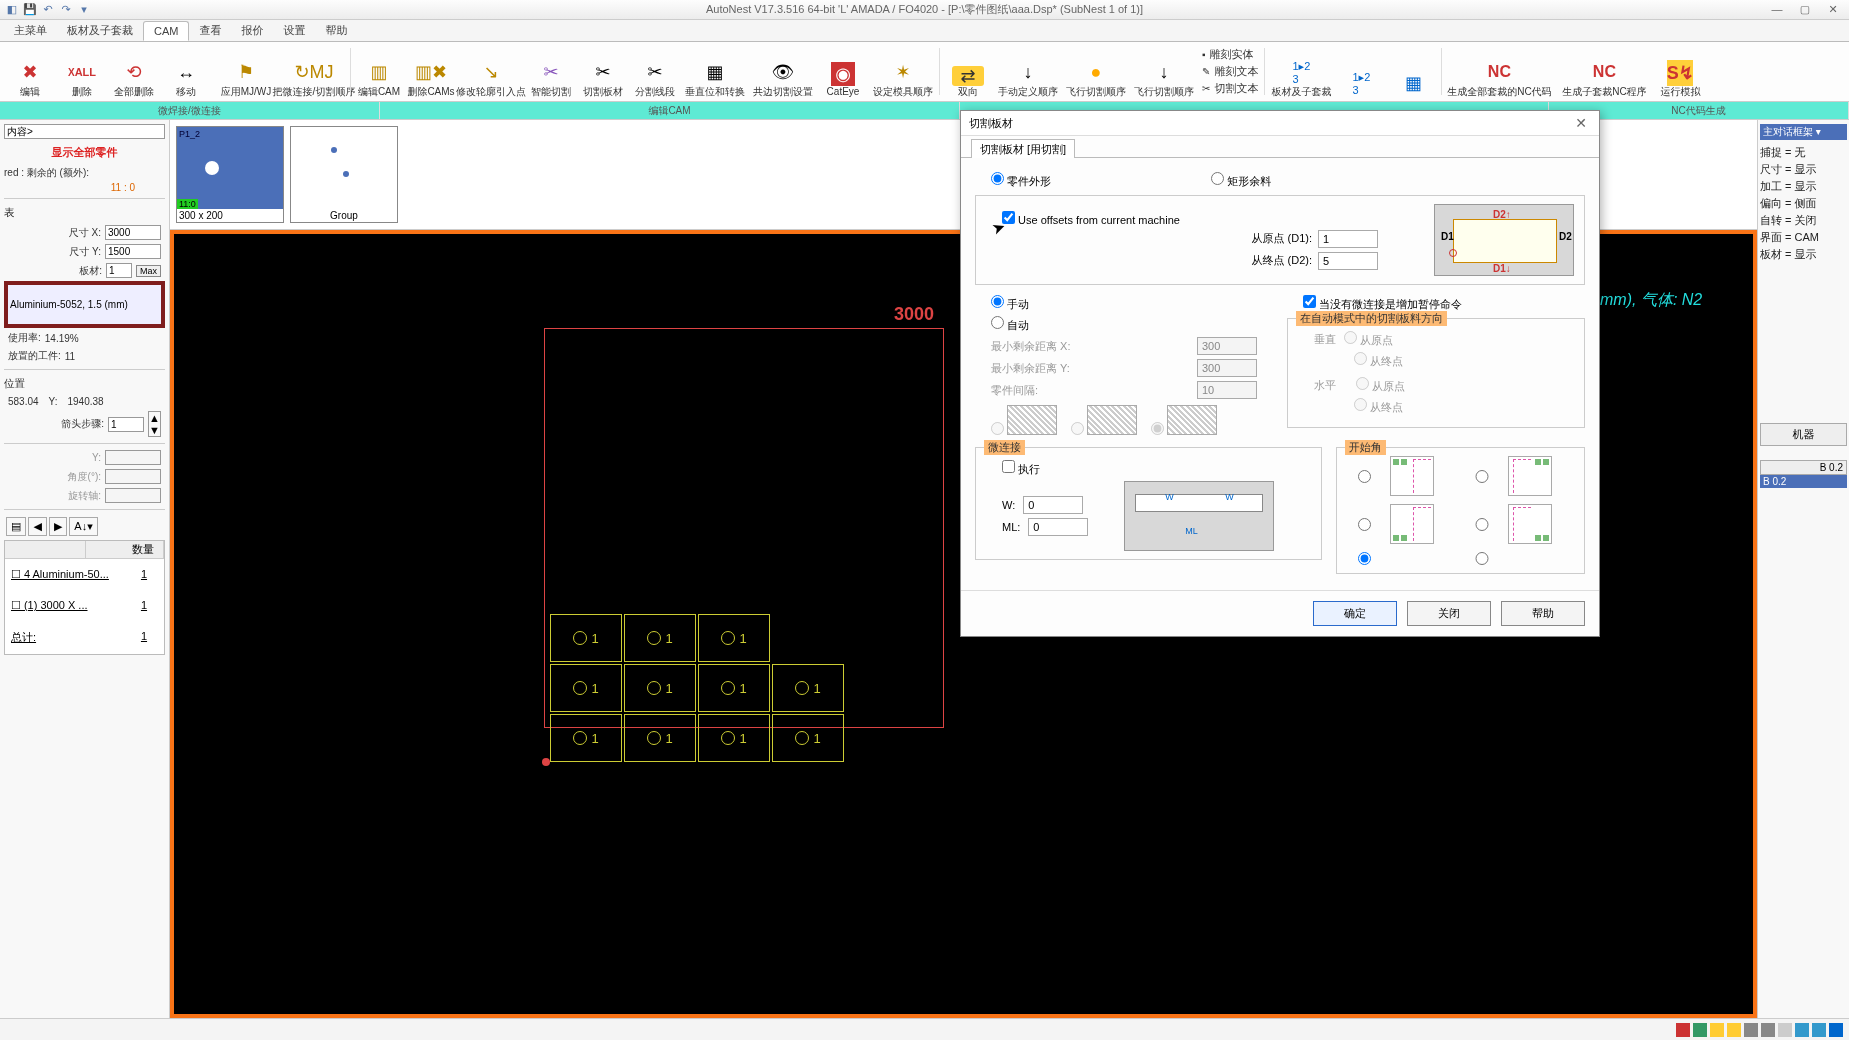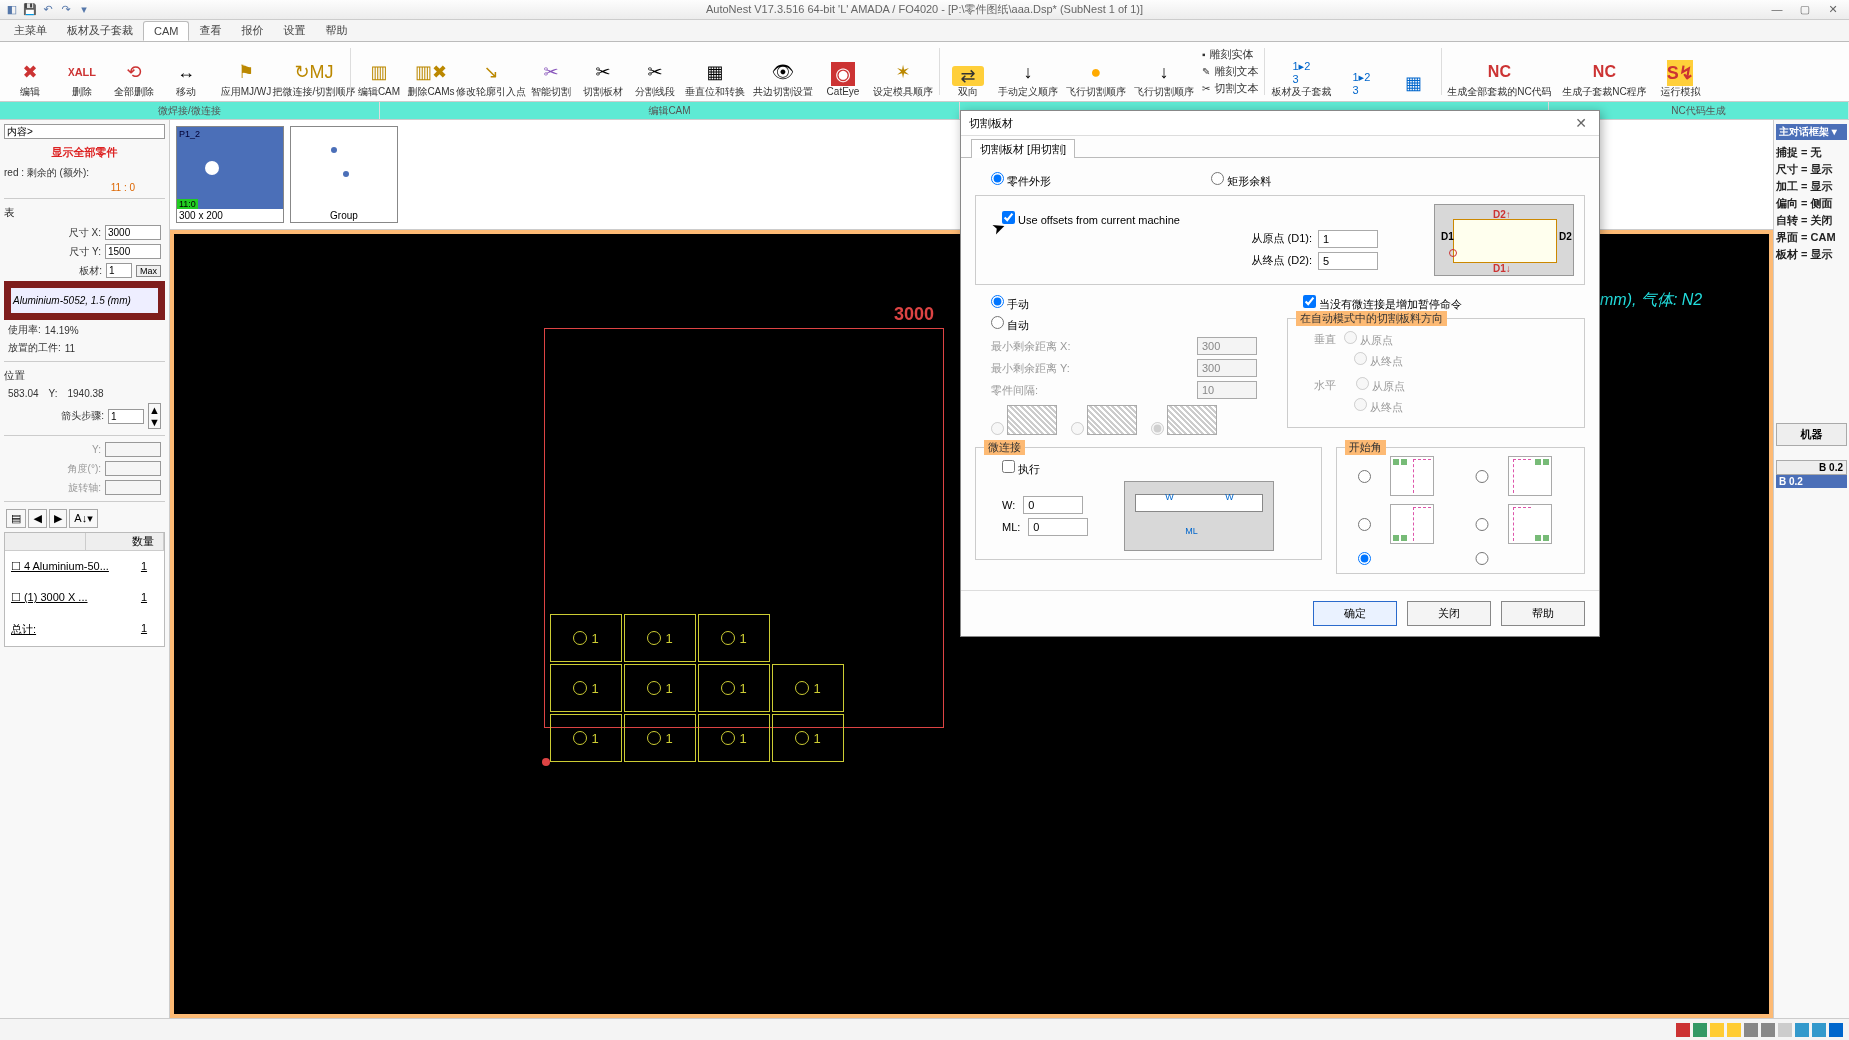--- a/index.html
+++ b/index.html
@@ -32,43 +32,43 @@
 .group-row { height:18px; background:#5eead4; border-bottom:1px solid #ccc; display:flex;}
 .group-row .grp{ text-align:center; font-size:10px; color:#555; border-right:1px solid #ddd; line-height:18px;}
 
 
 .main { position:absolute; top:120px; bottom:22px; left:0; right:0; display:flex;}
 .left-panel { width:170px; background:#f8f8f8; border-right:1px solid #ccc; padding:4px; overflow:hidden; display:flex; flex-direction:column; gap:2px;}
 .left-panel input[type=text]{ width:56px; border:1px solid #999; padding:1px 2px; font-size:10px;}
 .left-panel .row{ display:flex; align-items:center; gap:4px; justify-content:flex-end; padding:1px 4px;}
 .left-panel .lbl{ font-size:10px; color:#333;}
 .left-panel .red{ color:#d22; font-weight:bold; text-align:center; padding:4px;}
-.left-panel .bluebox{ border:7px solid #7f1d1d; background:#eef; padding:7px 2px; font-size:10px;font-style:italic;}
+.left-panel .bluebox{ border:4px solid #7f1d1d; background:#eef; padding:14px 2px; font-size:10px;}
 .left-panel .section-title{ font-size:10.5px; color:#222; padding:2px 0;}
 .left-panel .hr{ height:1px; background:#ccc; margin:3px 0;}
 
-.center { flex:1; background:#fdba74; position:relative; display:flex; flex-direction:column;}
+.center { flex:1; background:#f97316; position:relative; display:flex; flex-direction:column;}
 .thumbs { height:110px; background:#fff; border-bottom:1px solid #ccc; display:flex; gap:6px; padding:6px;}
 .thumb { border:1px solid #888; width:108px; display:flex; flex-direction:column;}
 .thumb .tcan{ flex:1; background:#4b6fb8; position:relative;}
 .thumb .tfoot{ font-size:10px; padding:1px 2px; background:#fff;}
 .thumb .tgreen{ background:#2c2; color:#000; font-size:9px; padding:0 2px; position:absolute; bottom:0; left:0;}
 .thumb .tlabel{ position:absolute; top:2px; left:2px; font-size:9px; color:#003;}
 .thumb2 .tcan{ background:#fff;}
 .thumb2 .dot{ width:6px;height:6px;background:#4b6fb8;border-radius:50%;position:absolute;}
 .thumb .whitedot{width:14px;height:14px;background:#fff;border-radius:50%;position:absolute;top:34px;left:28px;}
 
 .canvas { flex:1; background:#000; position:relative; margin:4px;}
 .canvas .dim{ position:absolute; color:#d44; font-size:18px; font-weight:bold;}
 .canvas .sheet{ position:absolute; border:1px solid #d44;}
 .canvas .part{ position:absolute; border:1px solid #cc3; display:flex; align-items:center; justify-content:center;}
 .canvas .part::before{ content:""; width:12px; height:12px; border:1px solid #cc3; border-radius:50%; margin-right:4px;}
 .canvas .part::after{ content:"1"; color:#cc3; font-size:13px;}
 
-.right-panel { width:76px; background:#f8f8f8; border-left:1px solid #ccc; padding:4px 2px; font-size:11px;font-weight:bold;}
+.right-panel { width:92px; background:#f8f8f8; border-left:1px solid #ccc; padding:4px 2px; font-size:11px;}
 .right-panel .combo{ background:#4b6fb8; color:#fff; padding:1px 3px; font-size:10px; margin-bottom:4px;}
 .right-panel .line{ padding:1px 0; color:#222;}
 .right-panel .btn{ border:1px solid #aaa; background:#eee; text-align:center; padding:3px; margin-top:10px;}
 .right-panel .bh{ background:#eee; border:1px solid #aaa; text-align:right; padding:1px 3px; margin-top:14px; font-size:10px;}
 .right-panel .bsel{ background:#4b6fb8; color:#fff; padding:1px 3px; font-size:10px;}
 
 
 .dialog { position:absolute; top:110px; left:960px; width:640px; background:#fdfdfd; border:1px solid #888; box-shadow:2px 2px 10px rgba(0,0,0,.3); z-index:100;}
 .dialog .dtitle{ background:#fff; padding:4px 8px; display:flex; align-items:center; border-bottom:1px solid #ddd;}
 .dialog .dtitle .close{ margin-left:auto; width:20px; text-align:center; font-size:14px; color:#666; cursor:pointer;}

